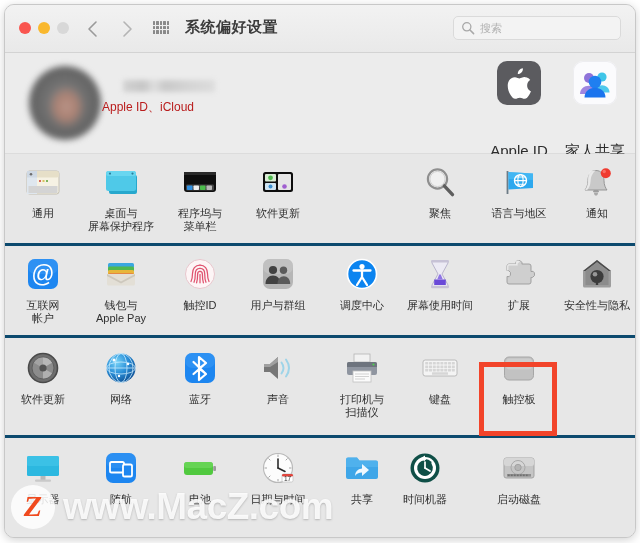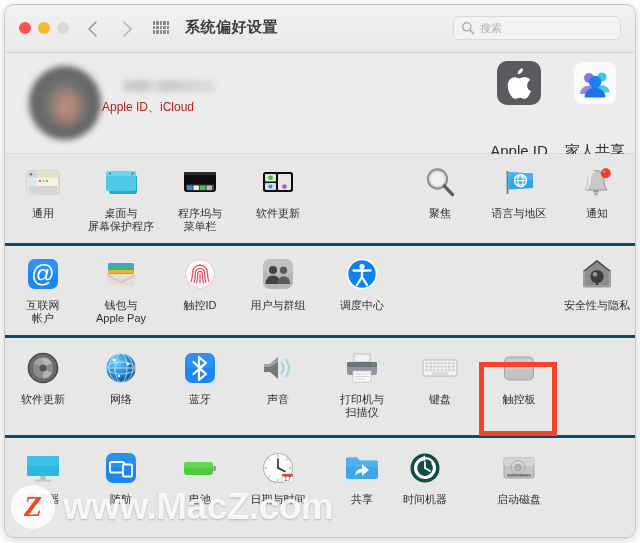--- a/index.html
+++ b/index.html
@@ -518,21 +518,42 @@
           <svg width="40" height="40" viewBox="0 0 40 40">
             <circle cx="20" cy="20" r="14.5" fill="#0b84f0" stroke="#ffffff" stroke-width="1.6"></circle>
             <circle cx="20" cy="12.6" r="2.6" fill="#ffffff"></circle>
             <path d="M11.5 16.5 L28.5 16.5" stroke="#ffffff" stroke-width="2.3" stroke-linecap="round"></path>
             <path d="M20 16.5 L20 23 L15 31 M20 23 L25 31" stroke="#ffffff" stroke-width="2.3" stroke-linecap="round" fill="none"></path>
           </svg>
         </div>
         <div class="plabel">调度中心</div>
       </div>
 
-
+      <div class="pitem" style="left:435px">
+        <div class="picon">
+          <svg width="40" height="40" viewBox="0 0 40 40">
+            <path d="M12 7 L28 7 L28 9 L22 20 L28 31 L28 33 L12 33 L12 31 L18 20 L12 9 Z" fill="#eceaf4" stroke="#b9b4cc" stroke-width="1"></path>
+            <path d="M14.2 25.5 L25.8 25.5 L25.8 31 L14.2 31 Z" fill="#6a49d8"></path>
+            <path d="M19.2 20.5 L20.8 20.5 L22.8 25.5 L17.2 25.5 Z" fill="#8f75e4"></path>
+            <rect x="11" y="6" width="18" height="2.4" rx="1.2" fill="#c7c2d6"></rect>
+            <rect x="11" y="31.8" width="18" height="2.4" rx="1.2" fill="#c7c2d6"></rect>
+          </svg>
+        </div>
+        <div class="plabel">屏幕使用时间</div>
+      </div>
+
+      <div class="pitem" style="left:514px">
+        <div class="picon">
+          <svg width="40" height="40" viewBox="0 0 40 40">
+            <path d="M8 12 Q8 10 10 10 L17 10 Q16 7.5 18.3 6.6 Q21.5 5.6 22.8 8.3 Q23.4 9.4 22.8 10 L30 10 Q32 10 32 12 L32 17.5 Q34.5 16.5 35.4 18.8 Q36.4 22 33.7 23.3 Q32.6 23.9 32 23.3 L32 28 Q32 30 30 30 L10 30 Q8 30 8 28 L8 22.5 Q10.5 23.5 11.4 21.2 Q12.4 18 9.7 16.7 Q8.6 16.1 8 16.7 Z" fill="#cfcfcf" stroke="#9a9a9a" stroke-width="0.9" stroke-linejoin="round"></path>
+            <path d="M8 12 Q8 10 10 10 L17 10 Q16 7.5 18.3 6.6 Q20 6 21.2 7 L20 8.5 Q18 9 18.8 11.5 L10.2 11.5 Q9.4 11.5 9.4 12.4 L9.4 16.2 Q8.6 16.1 8 16.7 Z" fill="#eeeeee" opacity="0.85"></path>
+          </svg>
+        </div>
+        <div class="plabel">扩展</div>
+      </div>
 
       <div class="pitem" style="left:592px">
         <div class="picon">
           <svg width="40" height="40" viewBox="0 0 40 40">
             <path d="M20 6 L34 17 L34 32 Q34 33.5 32.5 33.5 L7.5 33.5 Q6 33.5 6 32 L6 17 Z" fill="#9d9d9d"></path>
             <path d="M20 6 L34 17 L31.5 17 L20 8.3 L8.5 17 L6 17 Z" fill="#4b4b4b"></path>
             <path d="M20 8.3 L31.5 17 L31.5 31 L8.5 31 L8.5 17 Z" fill="#8c8c8c"></path>
             <circle cx="20" cy="22.5" r="6.6" fill="#3c3c3c"></circle>
             <circle cx="18" cy="20.3" r="2.3" fill="#c8c8c8" opacity="0.65"></circle>
             <rect x="18.8" y="26" width="2.4" height="5" fill="#3c3c3c"></rect>

